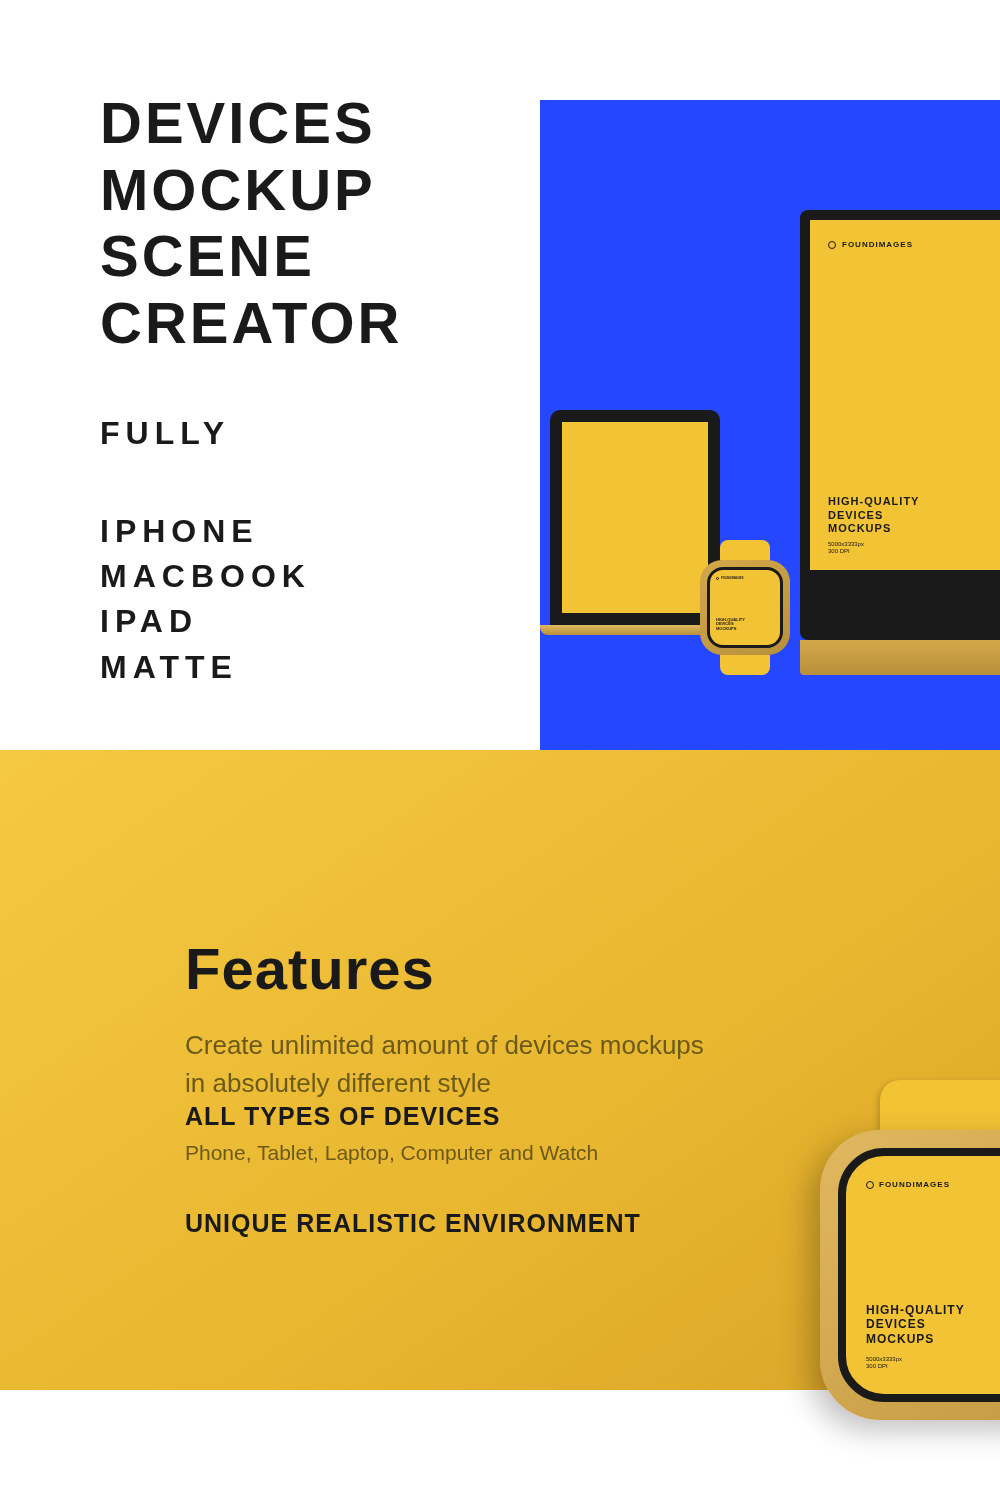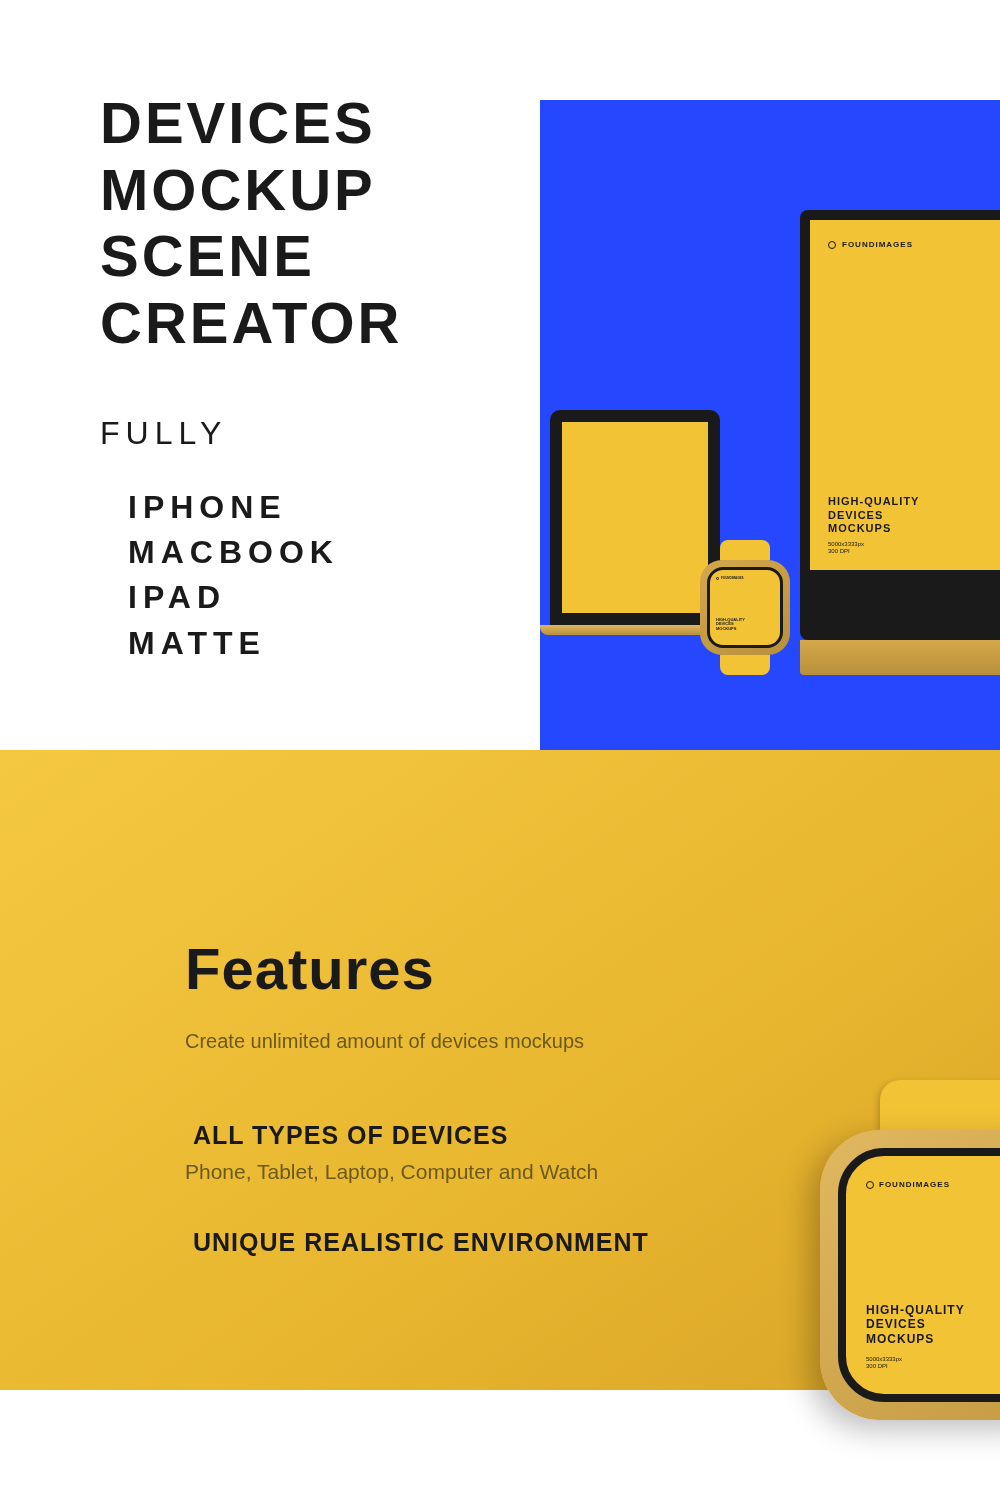--- a/index.html
+++ b/index.html
@@ -24,34 +24,34 @@
 .main-title {
   font-size: 58px;
   font-weight: 900;
   letter-spacing: 3px;
   line-height: 1.15;
   color: #1a1a1a;
   margin-bottom: 55px;
 }
 .subtitle {
   font-size: 32px;
-  font-weight: 400;
+  font-weight: 700;
   letter-spacing: 6px;
   line-height: 1.35;
   color: #1a1a1a;
-  margin-bottom: 31px;
+  margin-bottom: 55px;
 }
 .device-list {
   font-size: 32px;
   font-weight: 700;
   letter-spacing: 6px;
   line-height: 1.35;
   color: #1a1a1a;
 }
-.device-list div { margin-bottom: 2px; margin-left: 28px; }
+.device-list div { margin-bottom: 2px; }
 .hero-image {
   position: absolute;
   left: 540px;
   top: 100px;
   width: 460px;
   height: 650px;
   background: #2548ff;
   overflow: hidden;
 }
 .imac {
@@ -177,34 +177,32 @@
   position: relative;
 }
 .features-title {
   font-size: 58px;
   font-weight: 900;
   letter-spacing: 1px;
   color: #1a1a1a;
   margin-bottom: 25px;
 }
 .features-subtitle {
-  font-size: 20px;
+  font-size: 26px;
   font-weight: 400;
   line-height: 1.45;
   color: #6b5a1a;
-  margin-bottom: 65px;
 }
 .feature-item { margin-bottom: 44px; }
 .feature-heading {
   font-size: 25px;
   font-weight: 900;
   letter-spacing: 1px;
   color: #1a1a1a;
   margin-bottom: 10px;
-  margin-left: 8px;
 }
 .feature-desc {
   font-size: 21px;
   color: #6b5a1a;
 }
 .big-watch {
   position: absolute;
   right: -80px;
   bottom: -40px;
   width: 260px;
@@ -318,20 +316,21 @@
       </div>
       <div class="watch-band-bottom"></div>
     </div>
   </div>
 </div>
 
 <div class="features-section">
   <div class="features-title">Features</div>
   <div class="features-subtitle">
     <div>Create unlimited amount of devices mockups</div>
+    <div>in absolutely different style</div>
   </div>
 
   <div class="feature-item">
     <div class="feature-heading">ALL TYPES OF DEVICES</div>
     <div class="feature-desc">Phone, Tablet, Laptop, Computer and Watch</div>
   </div>
   <div class="feature-item">
     <div class="feature-heading">UNIQUE REALISTIC ENVIRONMENT</div>
 
   </div>

